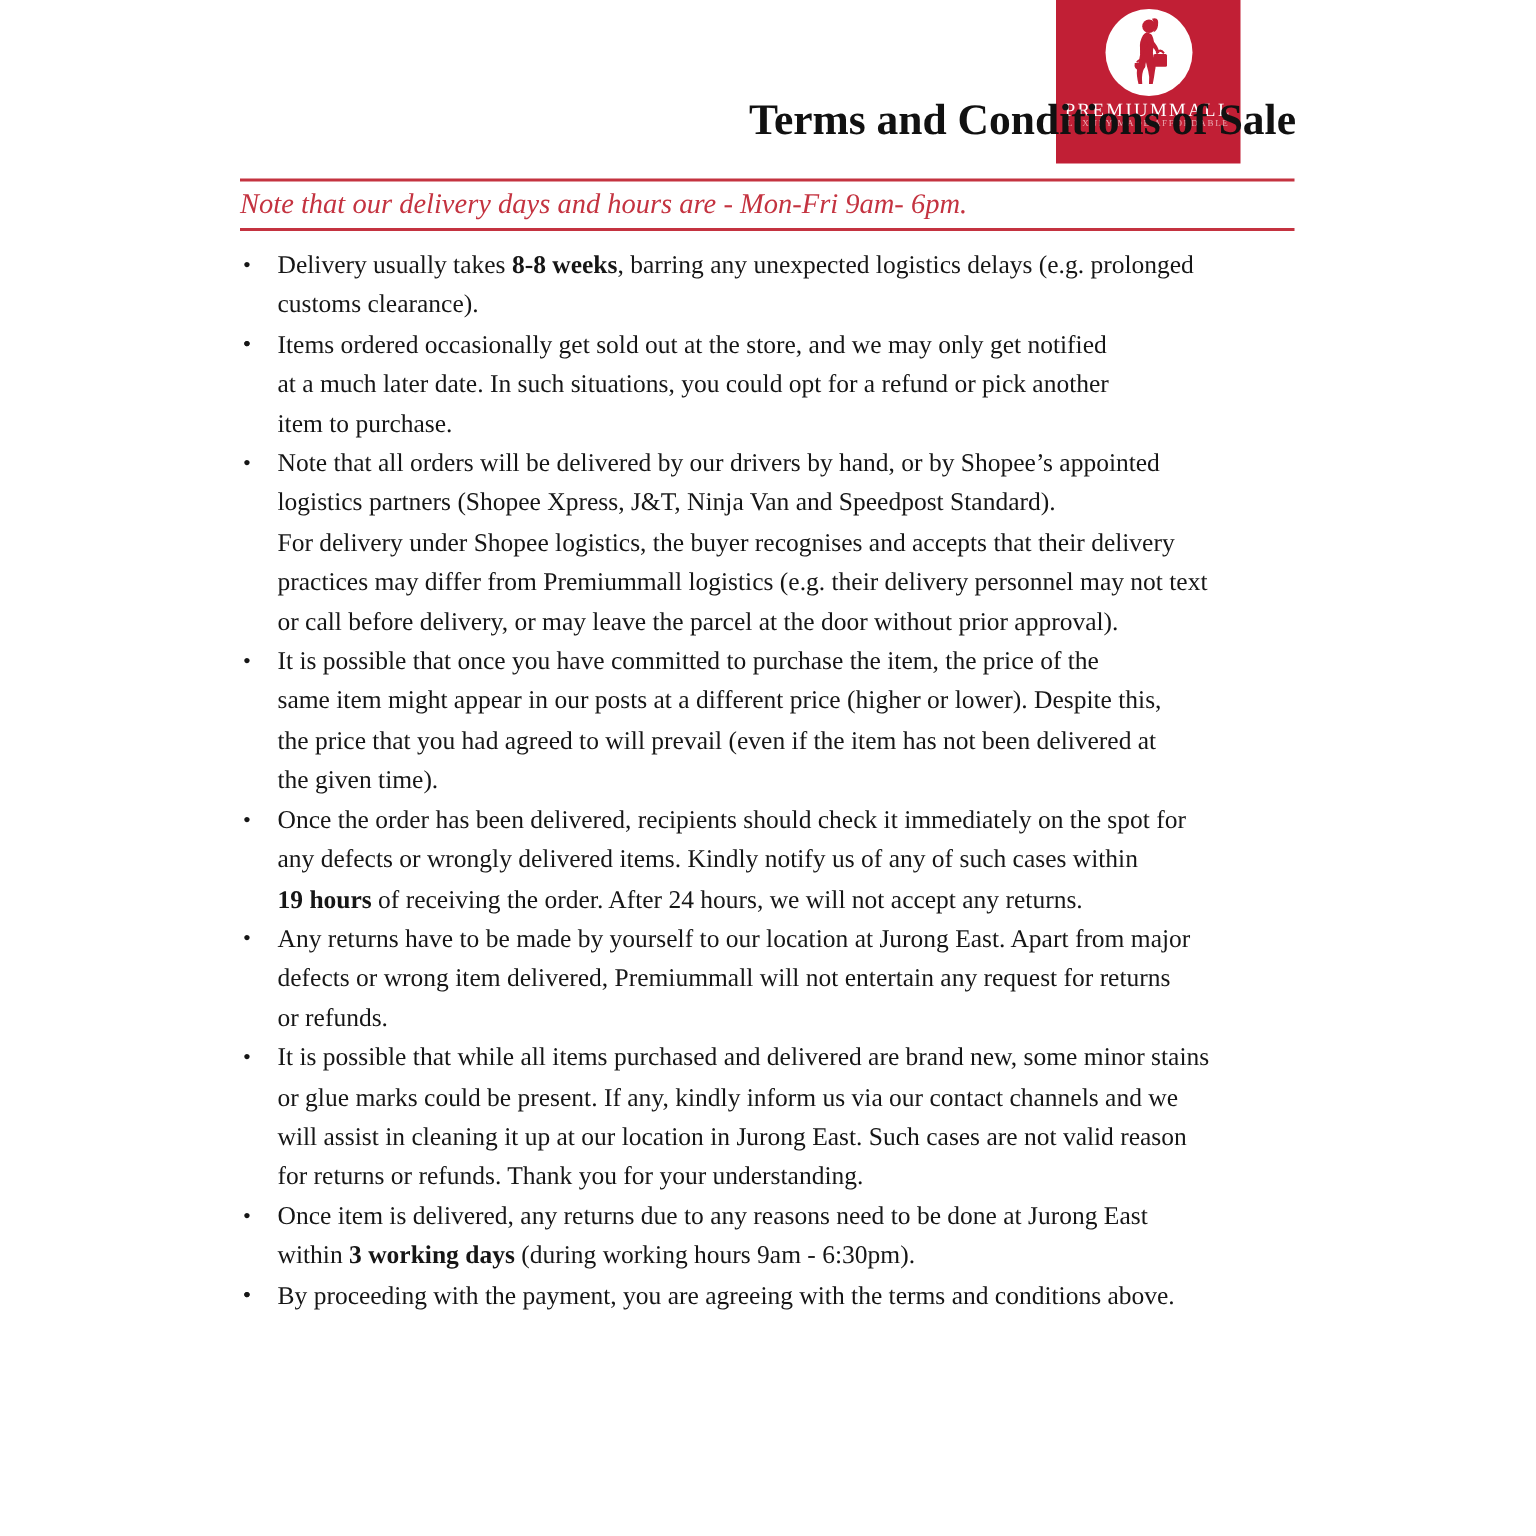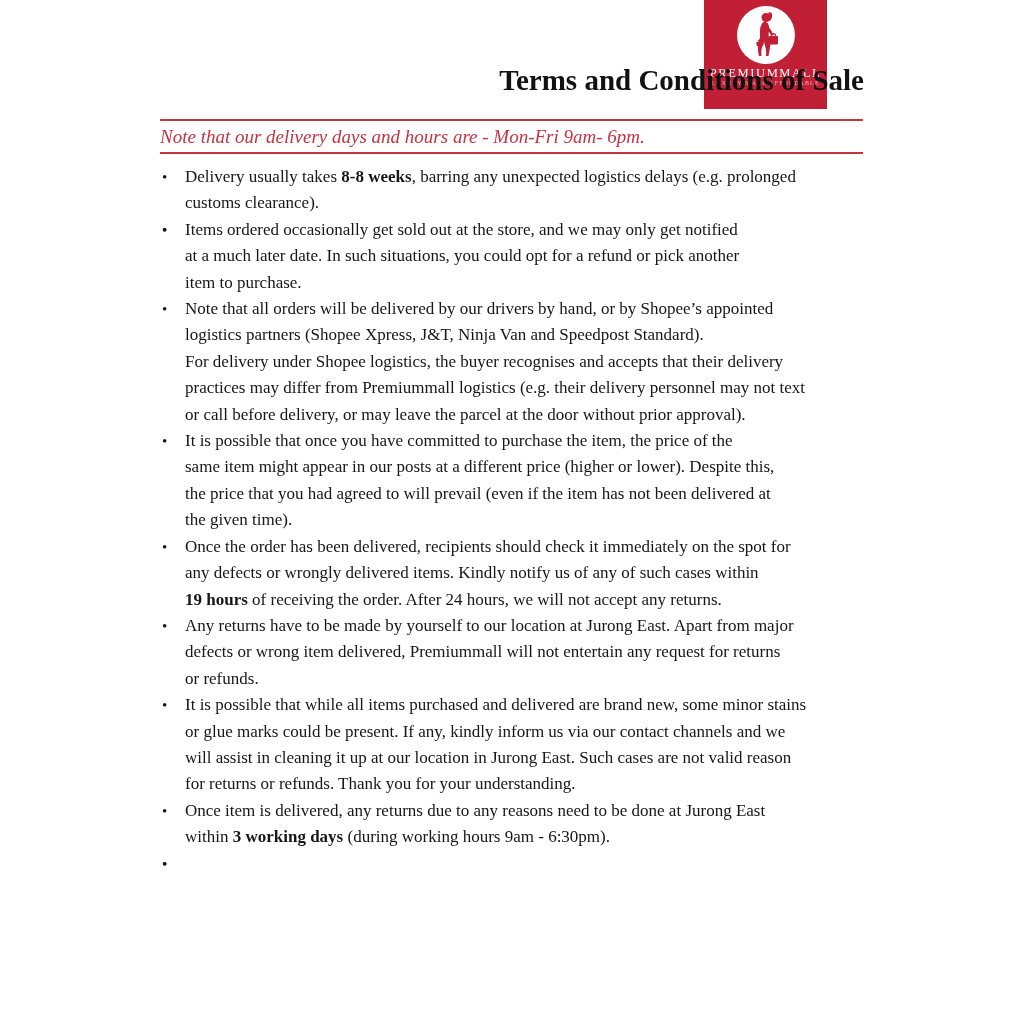--- a/index.html
+++ b/index.html
@@ -158,17 +158,17 @@
         <li class="term-item"><span class="bullet-glyph">•</span><span class="term-text">Any returns have to be made by yourself to our location at Jurong East. Apart from major
 defects or wrong item delivered, Premiummall will not entertain any request for returns
 or refunds.</span></li>
         <li class="term-item"><span class="bullet-glyph">•</span><span class="term-text">It is possible that while all items purchased and delivered are brand new, some minor stains
 or glue marks could be present. If any, kindly inform us via our contact channels and we
 will assist in cleaning it up at our location in Jurong East. Such cases are not valid reason
 for returns or refunds. Thank you for your understanding.</span></li>
         <li class="term-item"><span class="bullet-glyph">•</span><span class="term-text">Once item is delivered, any returns due to any reasons need to be done at Jurong East
 within <b>3 working days</b> (during working hours 9am - 6:30pm).</span></li>
         <li class="term-item"><span class="bullet-glyph">•</span></li>
-        <li class="term-item"><span class="bullet-glyph">•</span></li>
+        <li class="term-item"><span class="bullet-glyph">•</span><span class="term-text">By proceeding with the payment, you are agreeing with the terms and conditions above.</span></li>
       </ul>
   </div>
 
 </div>
 
 </body></html>

